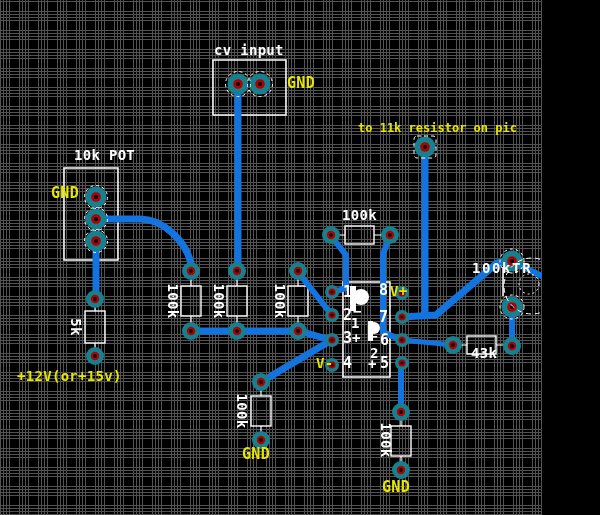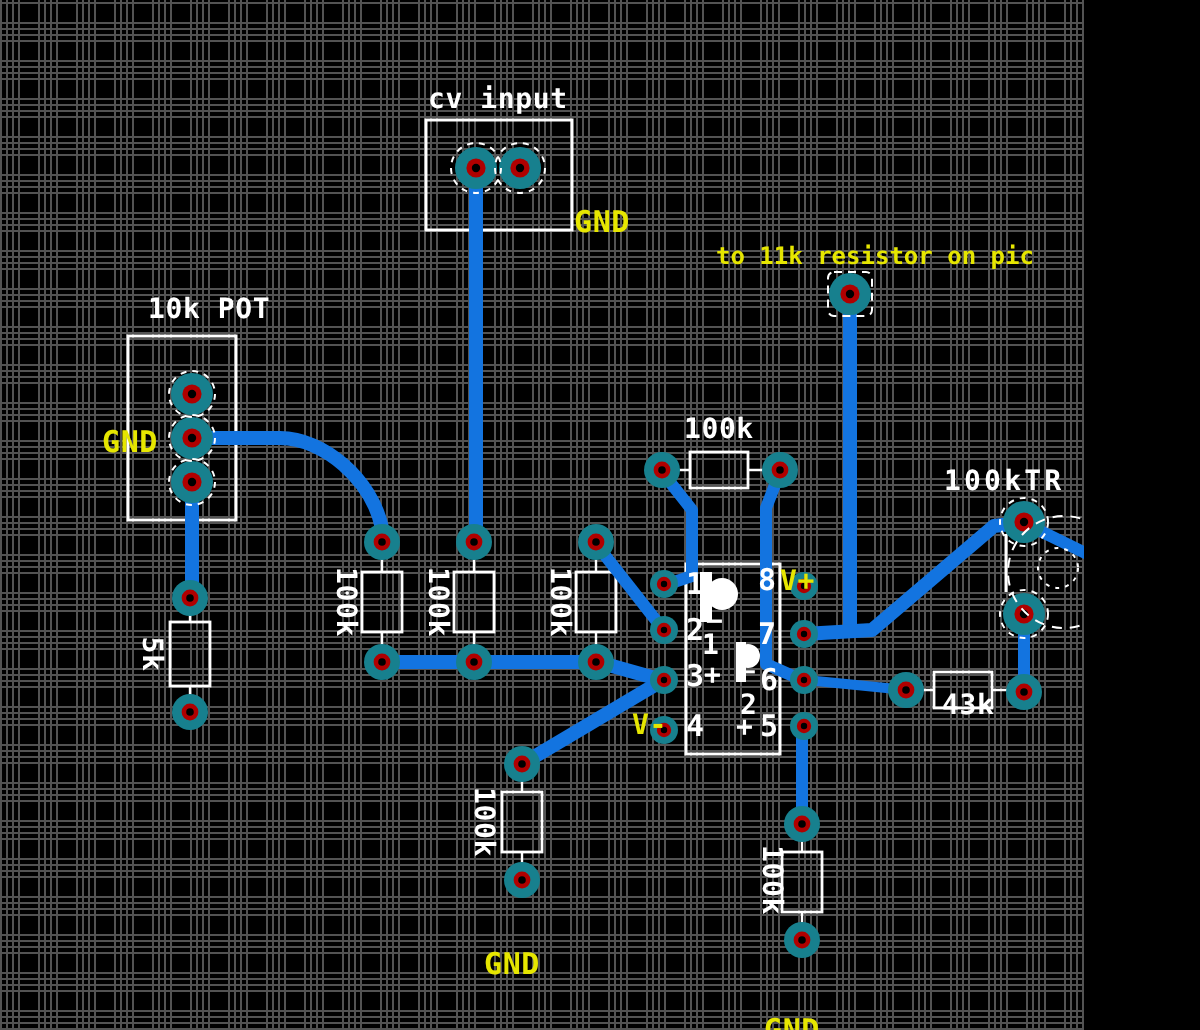--- a/index.html
+++ b/index.html
@@ -21,22 +21,22 @@
   }
   .board svg{position:absolute;left:0;top:0;}
   .lbl{
     position:absolute;white-space:nowrap;
     font:bold 14px "DejaVu Sans Mono",monospace;
     line-height:15px;letter-spacing:0.3px;
   }
   .wht{color:#ffffff;}
   .yel{color:#e6e600;}
   .sz12{font-size:12px;letter-spacing:0;}
-  .sz15{font-size:15px;margin-top:28px;}
-  .sp{letter-spacing:1.6px;}
+  .sz15{font-size:15px;}
+  .sp{letter-spacing:1.6px;margin-top:27px;}
   .vlbl{transform:translate(-50%,-50%) rotate(90deg);transform-origin:center;}
   .icpin{font:bold 15px "DejaVu Sans Mono",monospace;color:#fff;letter-spacing:0;}
   .icmark{font:bold 14px "DejaVu Sans Mono",monospace;color:#fff;letter-spacing:0;}
   .icmark.small{font-size:13px;}
 </style>
 </head>
 <body>
 
 <div class="board">
 
@@ -162,20 +162,21 @@
       <rect x="368" y="321" width="5" height="20"></rect>
       <circle cx="374" cy="328" r="6"></circle>
     </g>
   </svg>
 
   <div class="lbl wht" style="left:214px;top:43px">cv input</div>
   <div class="lbl yel sz15" style="left:287px;top:76px">GND</div>
   <div class="lbl yel sz12" style="left:358px;top:121px">to 11k resistor on pic</div>
   <div class="lbl wht" style="left:74px;top:148px">10k POT</div>
   <div class="lbl yel sz15" style="left:51px;top:186px">GND</div>
+  <div class="lbl yel" style="left:17px;top:369px">+12V(or+15v)</div>
   <div class="lbl wht" style="left:342px;top:208px">100k</div>
   <div class="lbl wht sp" style="left:472px;top:234px">100kTR</div>
   <div class="lbl wht" style="left:471px;top:346px">43k</div>
   <div class="lbl yel sz15" style="left:242px;top:447px">GND</div>
   <div class="lbl yel sz15" style="left:382px;top:480px">GND</div>
   <div class="lbl yel" style="left:390px;top:284px">V+</div>
   <div class="lbl yel" style="left:316px;top:356px">V-</div>
 
   <div class="lbl wht vlbl" style="left:172px;top:301px">100k</div>
   <div class="lbl wht vlbl" style="left:218px;top:301px">100k</div>

